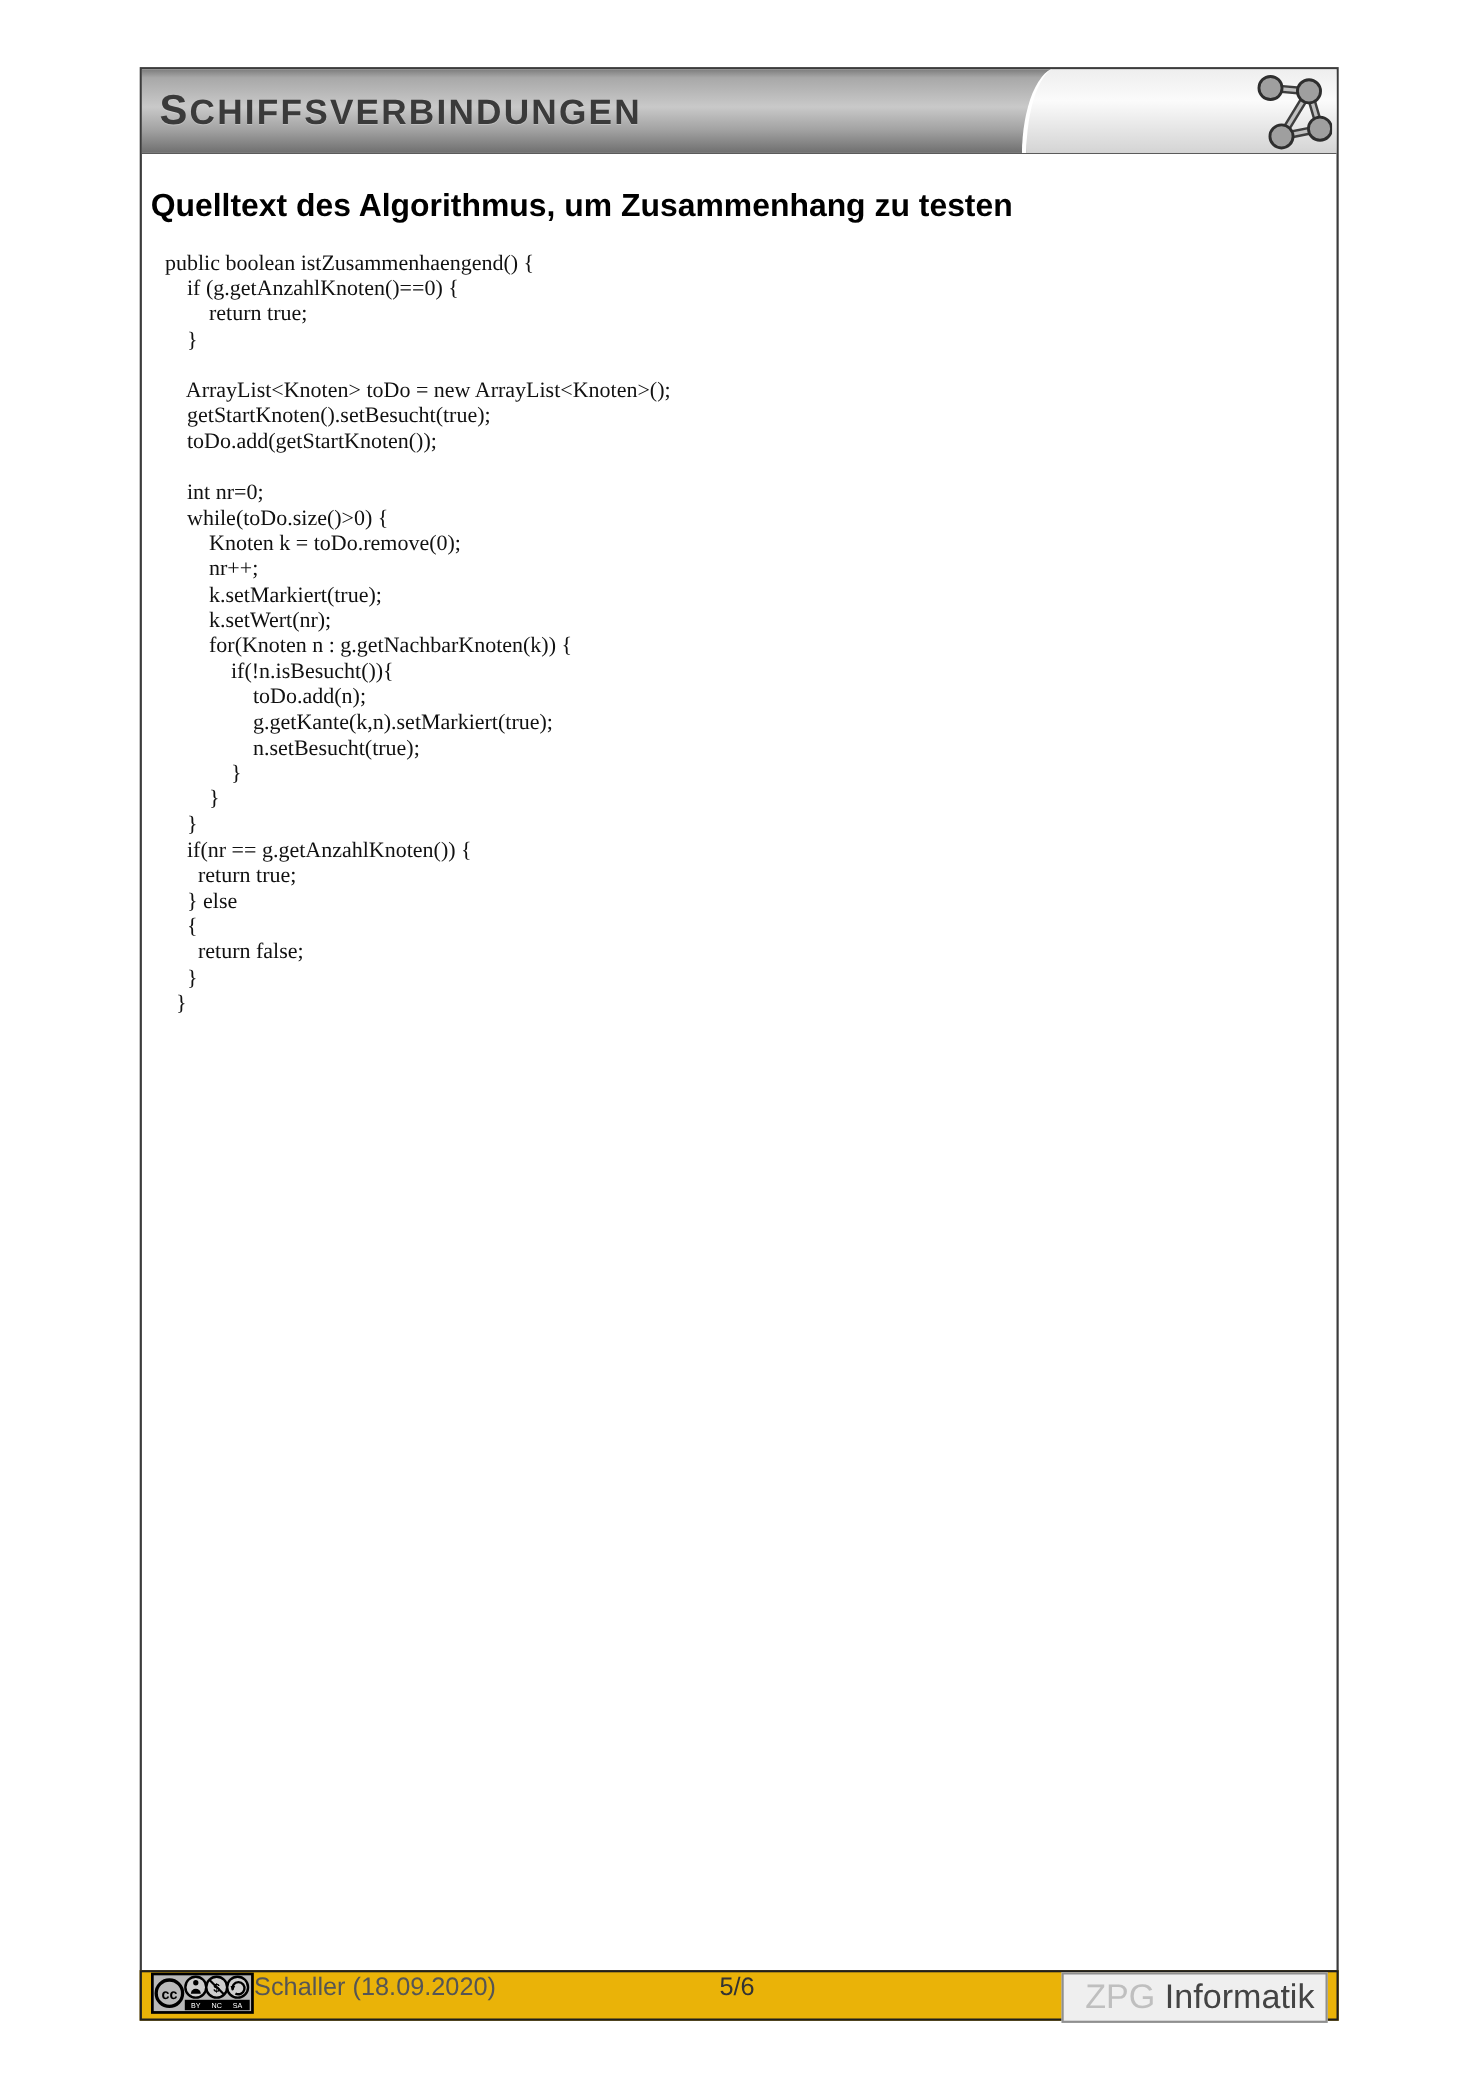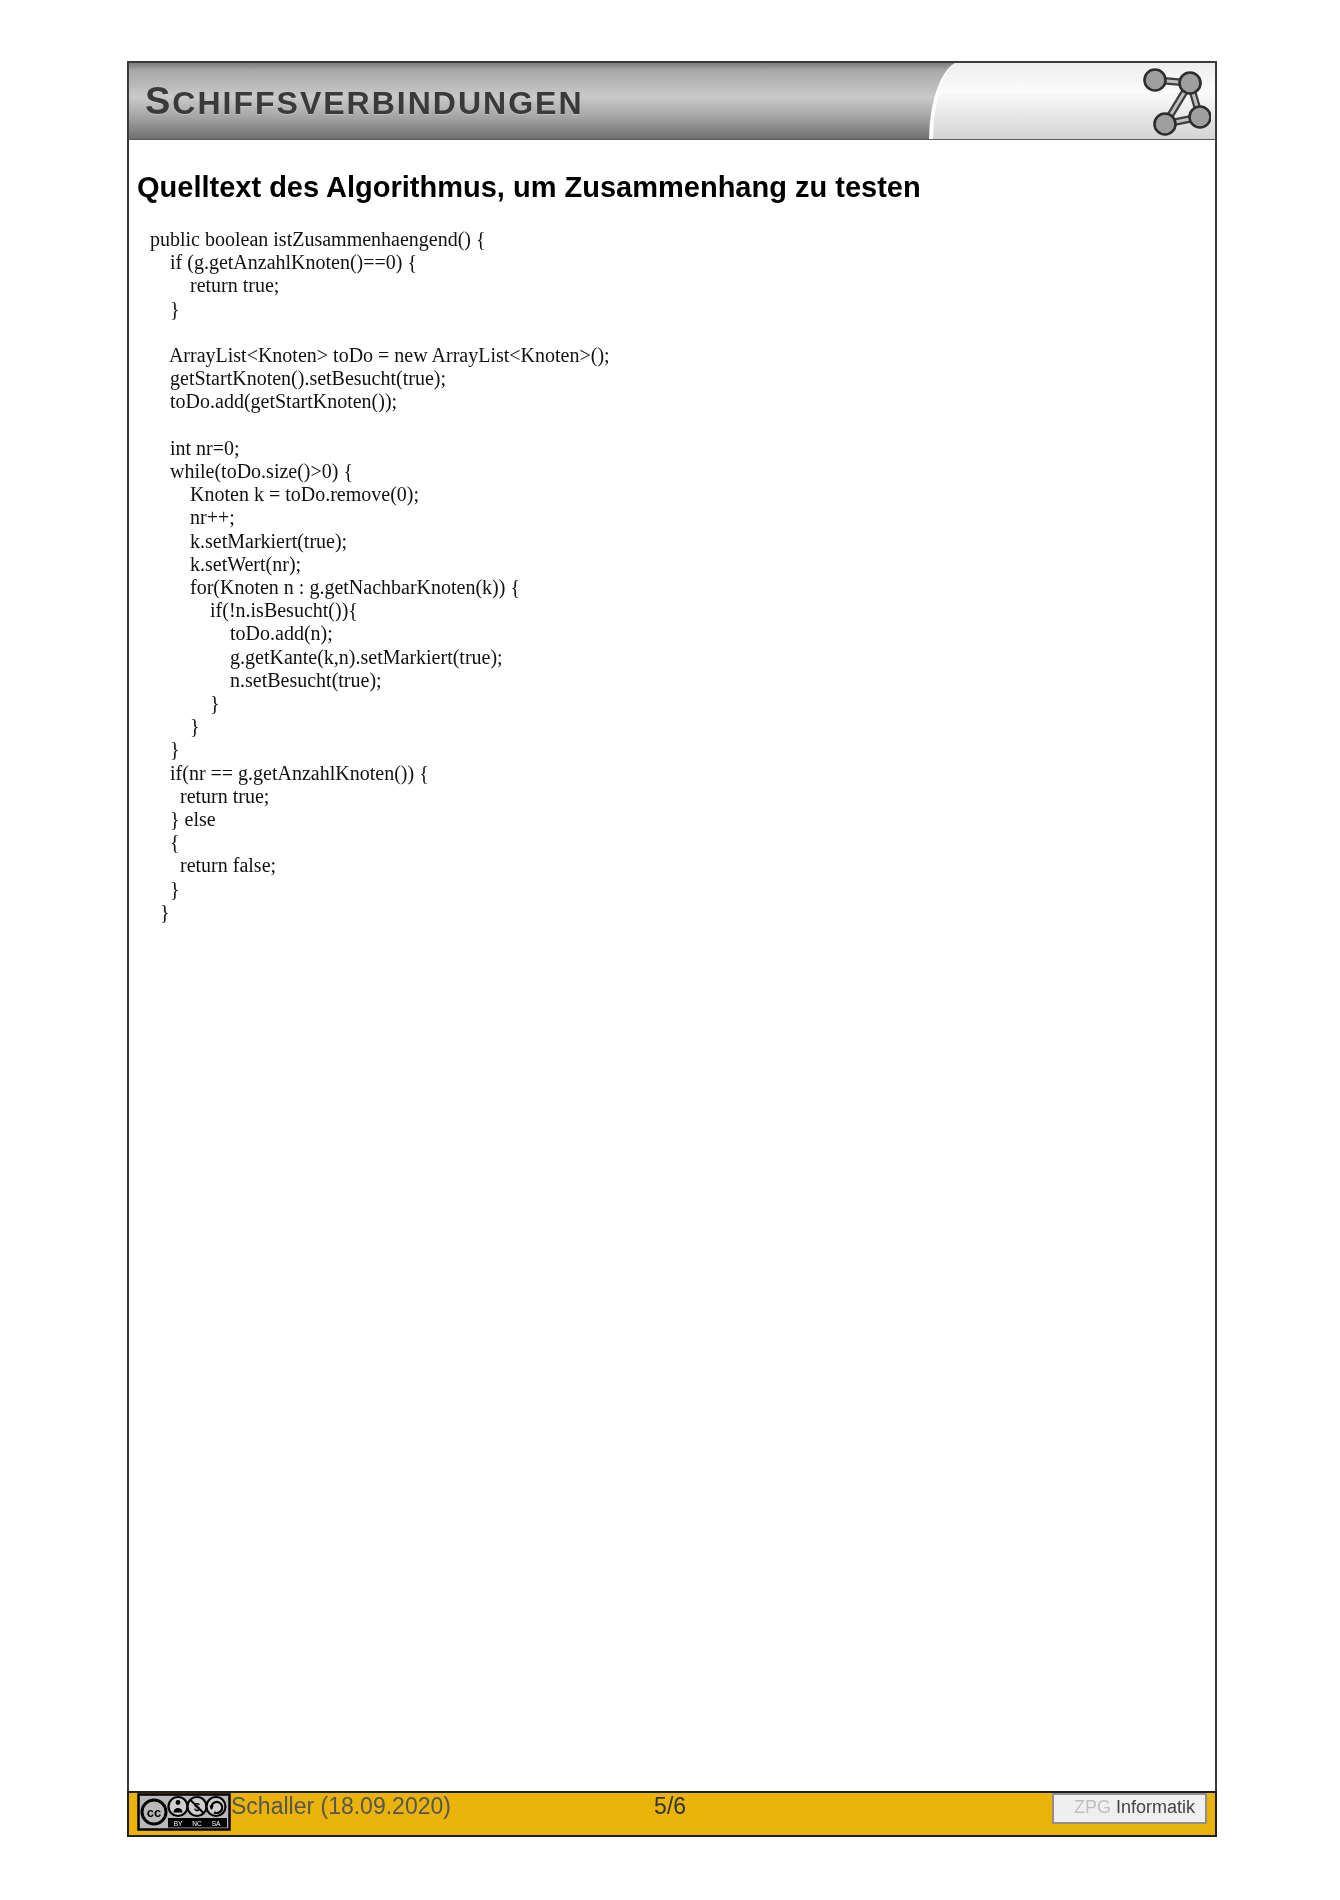--- a/index.html
+++ b/index.html
@@ -34,21 +34,21 @@
           font-size:20px; line-height:23.2px; color:#111111; white-space:pre; }
 
   
   .footer { position:absolute; left:-2px; right:-2px; bottom:-2px; height:46px;
             background:#eab308; border:2px solid #1f1f1f;
             display:flex; align-items:flex-start; padding:0 8px; }
   .cc-badge { flex:0 0 auto; display:block; }
   .author { margin-left:0; font-size:23px; color:#555555; }
   .page-num { position:absolute; left:50%; transform:translateX(-56%); font-size:23px; color:#333333; }
   .zpg-box { margin-left:auto; border:2px solid #8f8f8f; background:#efefef;
-             padding:2px 10px 4px 20px; font-size:18px; white-space:nowrap; }
+             padding:2px 10px 4px 20px; font-size:31px; white-space:nowrap; }
   .zpg-box .zpg { color:#bfbfbf; }
   .zpg-box .inf { color:#444444; }
 </style>
 </head>
 <body>
 
 <div class="canvas">
   <div class="sheet">
 
     <div class="banner">

